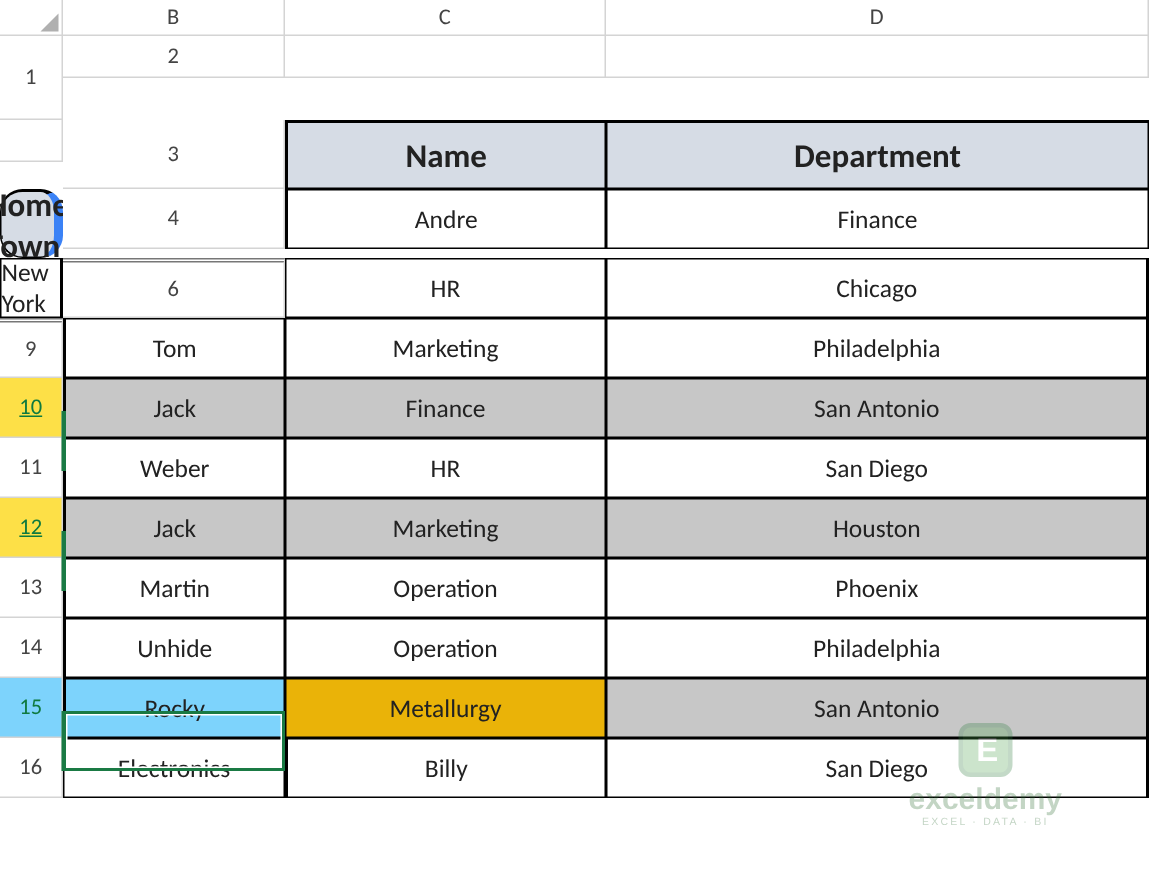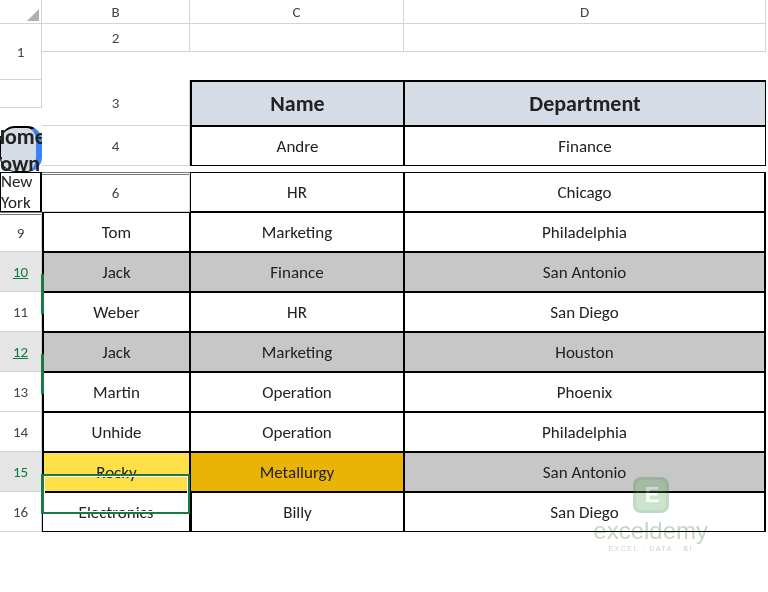--- a/index.html
+++ b/index.html
@@ -47,26 +47,26 @@
     display: flex;
     align-items: center;
     justify-content: center;
     font-size: 15px;
     color: #444;
     background: #fff;
     border-right: 1px solid #d4d4d4;
     border-bottom: 1px solid #d4d4d4;
   }
   .rowh.sel {
-    background: #e5e5e5;
+    background: #fde047;
     color: #0f7a3f;
     text-decoration: underline;
   }
   .rowh.sel-active {
-    background: #e5e5e5;
+    background: #7dd3fc;
     color: #0f7a3f;
     position: relative;
   }
   .cell {
     display: flex;
     align-items: center;
     justify-content: center;
     font-size: 17px;
     color: #222;
     border-right: 1px solid #d4d4d4;
@@ -131,23 +131,23 @@
   }
   .watermark .wm-icon::before {
     content: "E";
     color: #fff;
     font-weight: bold;
     font-size: 22px;
     position: absolute;
     left: 9px; top: 2px;
   }
   .watermark .wm-text {
-    font-size: 24px;
+    font-size: 20px;
     color: #2a6a2f;
-    font-weight: 400;
+    font-weight: 700;
   }
   .watermark .wm-sub {
     font-size: 7px;
     letter-spacing: 1.5px;
     color: #2a6a2f;
   }
 </style>
 </head>
 <body>
 
@@ -193,21 +193,21 @@
     <div class="cell data data-cell last" style="background: rgb(199, 199, 199);">Houston</div>
     <div class="rowh data">13</div>
     <div class="cell data data-cell first">Martin</div>
     <div class="cell data data-cell">Operation</div>
     <div class="cell data data-cell last">Phoenix</div>
     <div class="rowh data">14</div>
     <div class="cell data data-cell first">Unhide</div>
     <div class="cell data data-cell">Operation</div>
     <div class="cell data data-cell last">Philadelphia</div>
     <div class="rowh data sel-active">15</div>
-    <div class="cell data data-cell first" style="background: #fde047;">Rocky</div>
+    <div class="cell data data-cell first" style="background: #7dd3fc;">Rocky</div>
     <div class="cell data data-cell" style="background: #eab308;">Metallurgy</div>
     <div class="cell data data-cell last" style="background: rgb(199, 199, 199);">San Antonio</div>
     <div class="rowh data">16</div>
     <div class="cell data data-cell">Electronics</div>
     <div class="cell data data-cell first">Billy</div>
     <div class="cell data data-cell last">San Diego</div>
   </div>
 
 <div class="watermark">
   <div class="wm-icon"></div>

